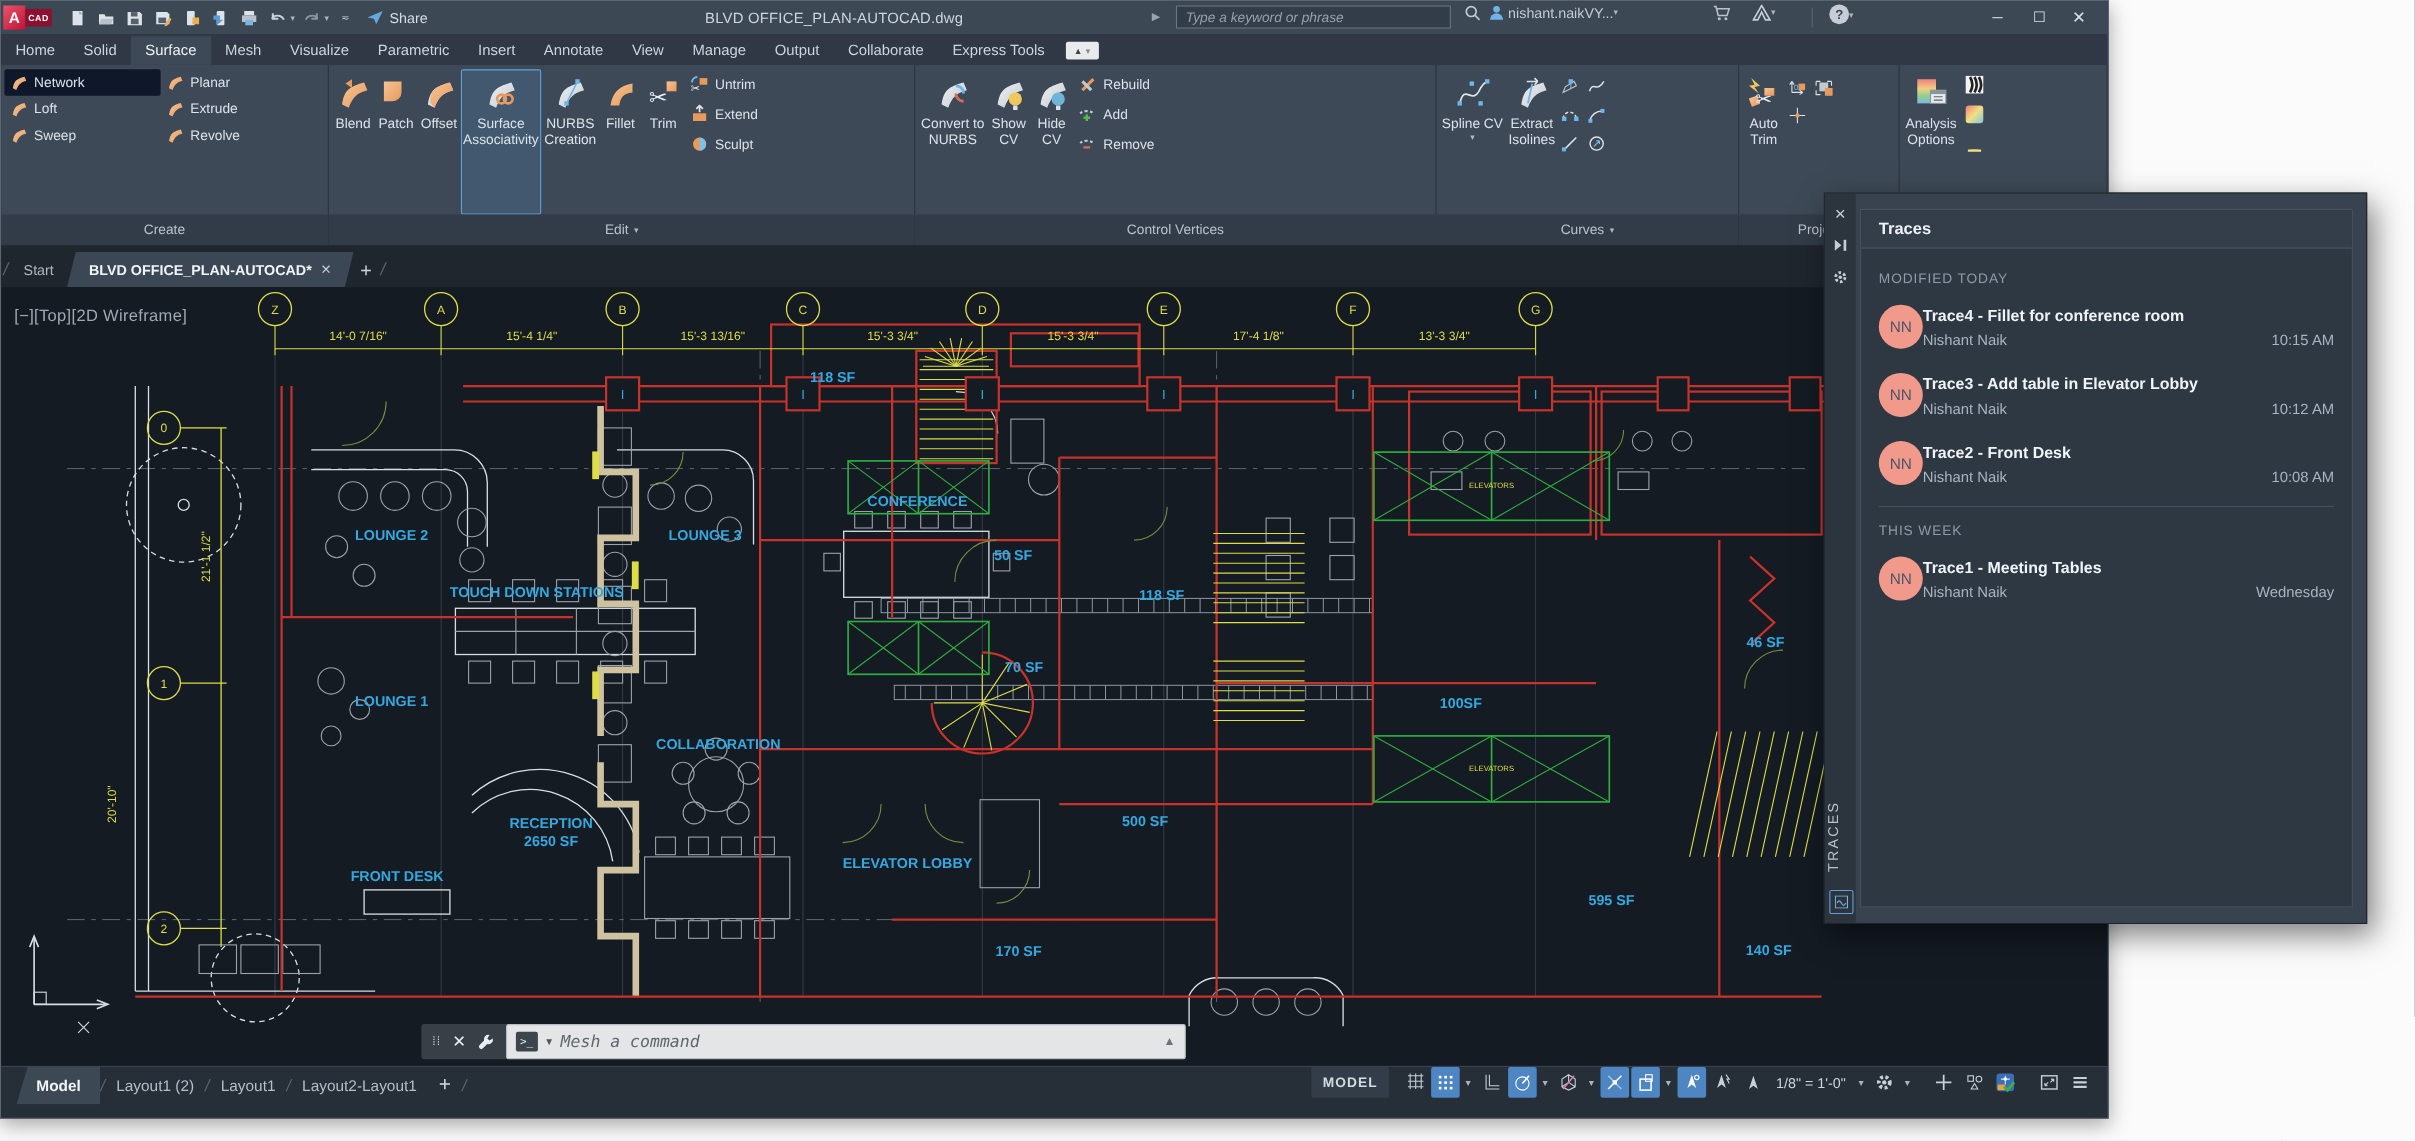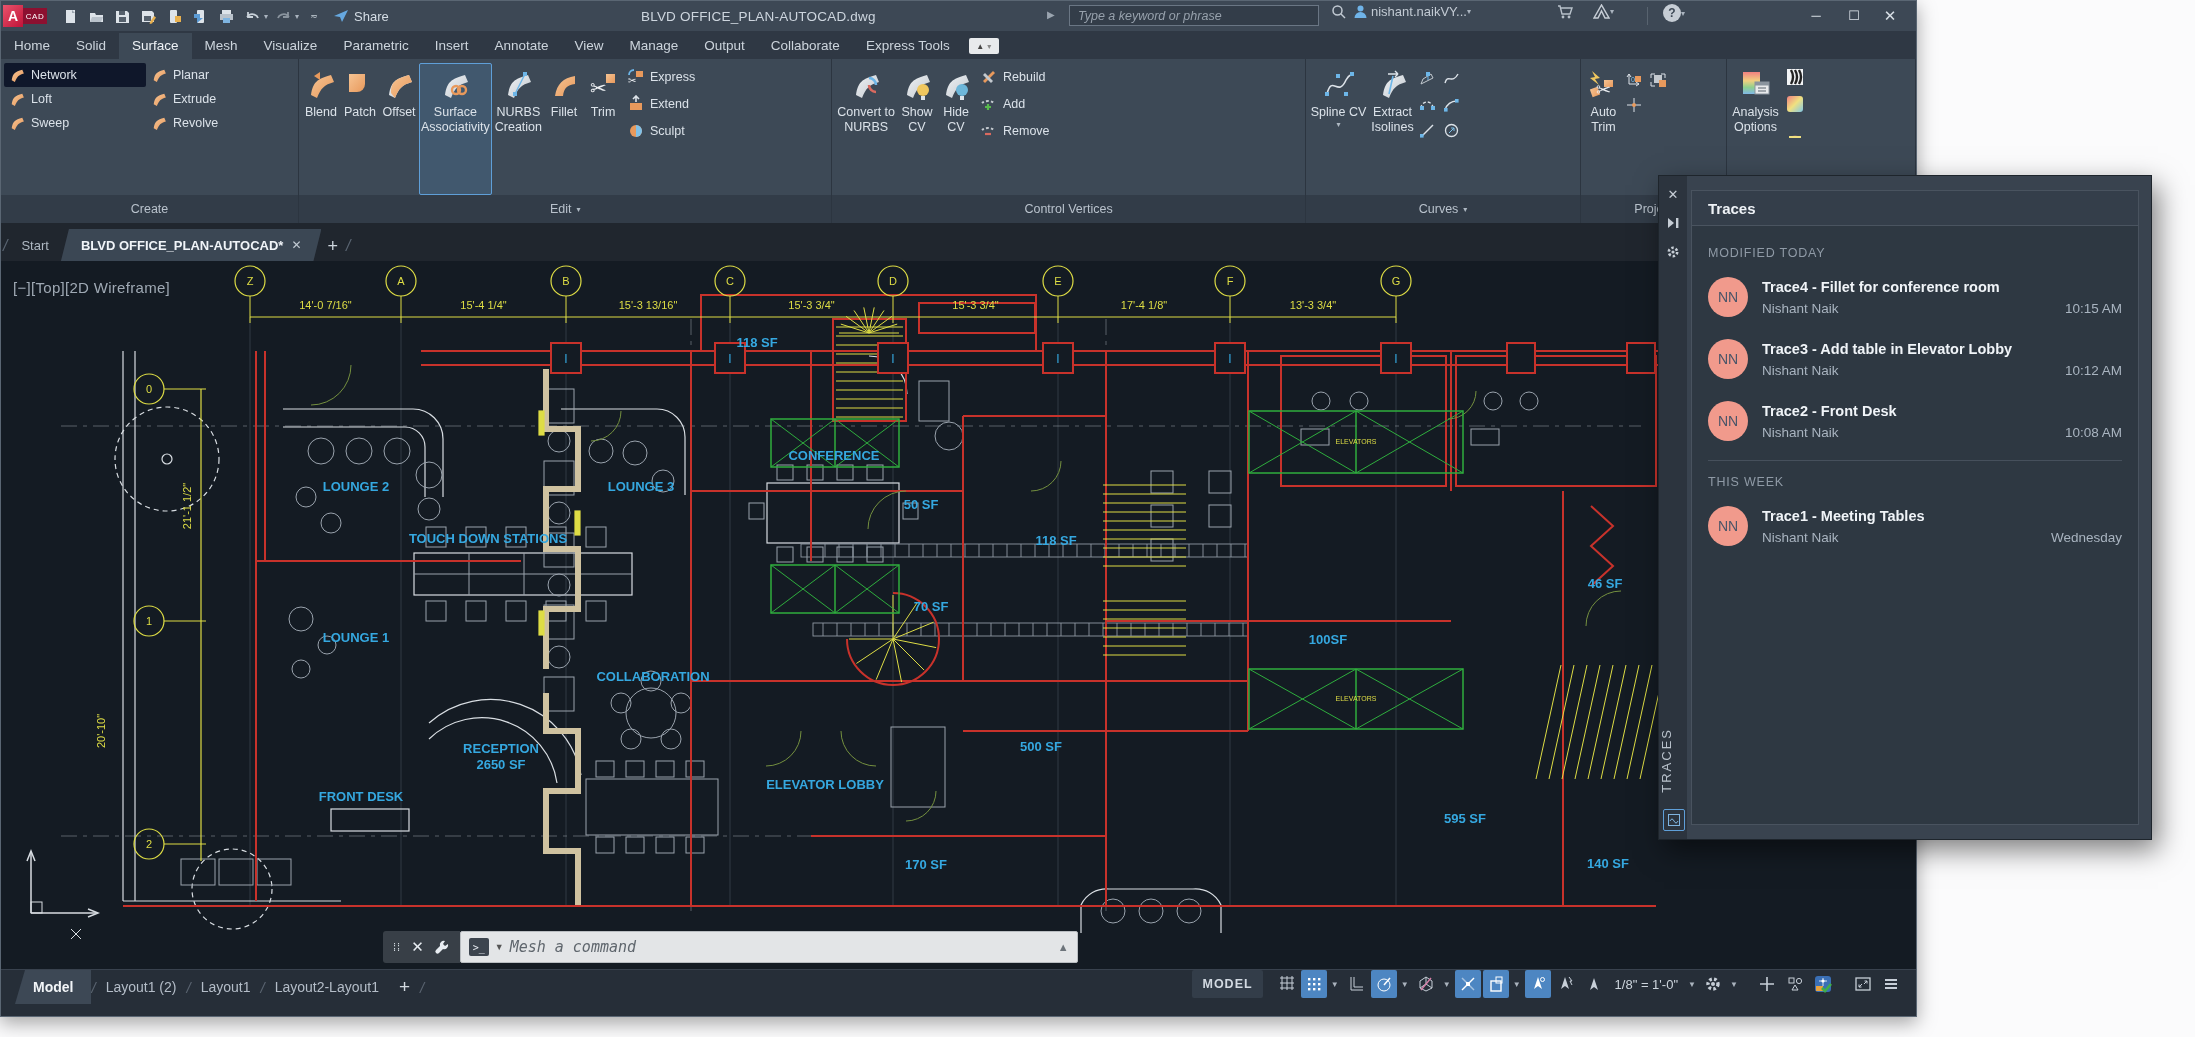--- a/index.html
+++ b/index.html
@@ -2,21 +2,21 @@
 <html><head>
 <meta charset="utf-8">
 <style>
   html,body{margin:0;padding:0;background:#fbfbfc;font-family:"Liberation Sans",sans-serif;}
   .stage{position:relative;width:2195px;height:1037px;background:#fbfbfc;overflow:hidden;}
   .app{position:absolute;left:0;top:0;width:1917px;height:1017px;background:#2b333d;border:1px solid #5a6673;box-shadow:0 6px 18px rgba(0,0,0,.35);box-sizing:border-box;overflow:hidden;}
   
   .titlebar{position:absolute;left:0;top:0;width:100%;height:30px;background:#3d4855;display:flex;align-items:center;}
   .acad-logo{width:46px;height:30px;display:flex;align-items:center;margin-left:2px;}
   .acad-a{width:20px;height:22px;background:linear-gradient(135deg,#e9536c,#c01338);color:#fff;font-weight:bold;font-size:14px;display:flex;align-items:center;justify-content:center;}
-  .acad-cad{width:24px;height:16px;background:#8c1030;color:#fff;font-size:8px;font-weight:normal;display:flex;align-items:center;justify-content:center;letter-spacing:.5px;}
+  .acad-cad{width:24px;height:16px;background:#8c1030;color:#fff;font-size:8px;font-weight:bold;display:flex;align-items:center;justify-content:center;letter-spacing:.5px;}
   .qat{display:flex;align-items:center;gap:4px;margin-left:10px;}
   .qat-btn{width:22px;height:22px;display:flex;align-items:center;justify-content:center;}
   .qat-btn svg{display:block;}
   .qat-caret{color:#aab4bf;font-size:8px;margin-left:-3px;}
   .share{display:flex;align-items:center;gap:5px;color:#d5dde5;font-size:13px;margin-left:8px;}
   .win-title{position:absolute;left:640px;top:0;height:30px;display:flex;align-items:center;color:#cdd5de;font-size:13.5px;letter-spacing:.2px;}
   .title-caret{position:absolute;left:1046px;top:8px;color:#9aa4af;font-size:10px;}
   .searchbox{position:absolute;left:1068px;top:4px;width:250px;height:21px;background:#333d49;border:1px solid #6a7684;color:#97a1ac;font-size:12.5px;font-style:italic;display:flex;align-items:center;padding-left:8px;box-sizing:border-box;}
   .tbicon{position:absolute;top:3px;display:flex;align-items:center;color:#c2cad3;font-size:13px;gap:3px;}
   .win-ctrl{position:absolute;top:0;width:34px;height:29px;display:flex;align-items:center;justify-content:center;color:#d9e0e7;font-size:13px;}
@@ -79,21 +79,21 @@
   
   .palette{position:absolute;left:1658px;top:175px;width:494px;height:665px;background:#39434f;border:1px solid #1e252c;box-shadow:6px 10px 26px rgba(0,0,0,.5);box-sizing:border-box;display:flex;}
   .pal-strip{width:28px;background:#2c343e;display:flex;flex-direction:column;align-items:center;padding-top:10px;position:relative;}
   .pal-strip .sicon{width:16px;height:16px;margin-bottom:13px;display:flex;align-items:center;justify-content:center;color:#c6cdd5;font-size:13px;}
   .pal-vlabel{position:absolute;bottom:46px;left:0;width:28px;text-align:center;writing-mode:vertical-rl;transform:rotate(180deg);color:#b9c2cc;font-size:13px;letter-spacing:2px;}
   .pal-bicon{position:absolute;bottom:8px;left:4px;width:20px;height:20px;border:1px solid #5f9fd8;border-radius:2px;display:flex;align-items:center;justify-content:center;}
   .pal-body{flex:1;margin:14px 12px 14px 4px;background:#2e3842;border:1px solid #49535f;display:flex;flex-direction:column;overflow:hidden;}
   .pal-title{height:34px;display:flex;align-items:center;padding-left:16px;color:#eef2f6;font-size:15px;font-weight:bold;border-bottom:1px solid #4a5460;background:#343e4a;}
   .pal-list{flex:1;padding:6px 16px;}
   .pal-sect{color:#8f9aa6;font-size:12.5px;letter-spacing:.8px;margin:14px 0 6px 0;}
-  .trace-item{display:flex;align-items:center;gap:14px;padding:11px 0;}
+  .trace-item{display:flex;align-items:flex-end;padding:11px 0;}
   .tr-avatar{width:40px;height:40px;border-radius:50%;background:#f19a8c;color:#4a5568;font-size:14px;display:flex;align-items:center;justify-content:center;flex:none;}
   .tr-main{flex:1;min-width:0;}
   .tr-title{color:#f0f4f8;font-size:14.5px;font-weight:bold;white-space:nowrap;}
   .tr-sub{display:flex;justify-content:space-between;color:#a9b4c0;font-size:13.5px;margin-top:6px;}
   .pal-div{border-top:1px solid #46505c;margin:8px 0 2px 0;}
   svg text{font-family:"Liberation Sans",sans-serif;}
 </style>
 </head>
 <body>
 
@@ -460,21 +460,21 @@
                 </svg></span>
               <div class="lbl">Trim</div>
             </div>
             <div class="smallcol">
               <div class="smallbtn">
                 <span class="ric-s"><svg width="18" height="18" viewBox="0 0 18 18">
                     <path d="M2,7 a5,5 0 0 1 5,-5" fill="none" stroke="#6db6e8" stroke-width="1.8"></path>
                     <rect x="9" y="3" width="7" height="6" fill="#e8995c"></rect>
                     <text x="1" y="16" font-size="10" fill="#eef1f4">✂</text>
                   </svg></span>
-                <span>Express</span>
+                <span>Untrim</span>
               </div>
               <div class="smallbtn">
                 <span class="ric-s"><svg width="18" height="18" viewBox="0 0 18 18">
                     <rect x="3" y="8" width="12" height="7" fill="#e8995c"></rect>
                     <path d="M9,7 V1 M6,4 L9,1 L12,4" stroke="#dde3e9" stroke-width="1.6" fill="none"></path>
                   </svg></span>
                 <span>Extend</span>
               </div>
               <div class="smallbtn">
                 <span class="ric-s"><svg width="18" height="18" viewBox="0 0 18 18">

